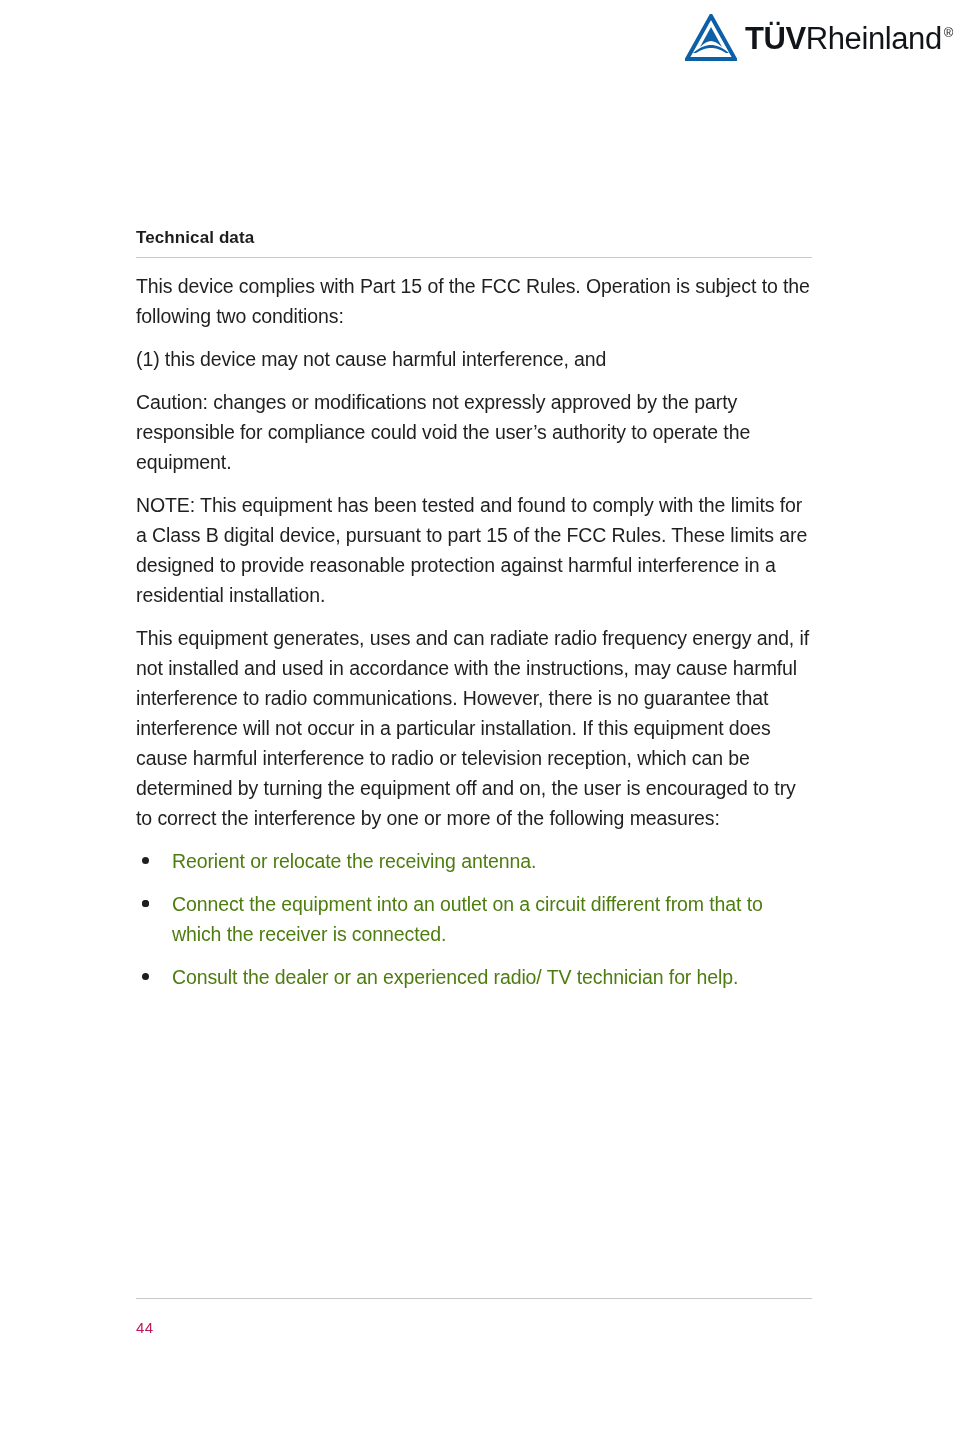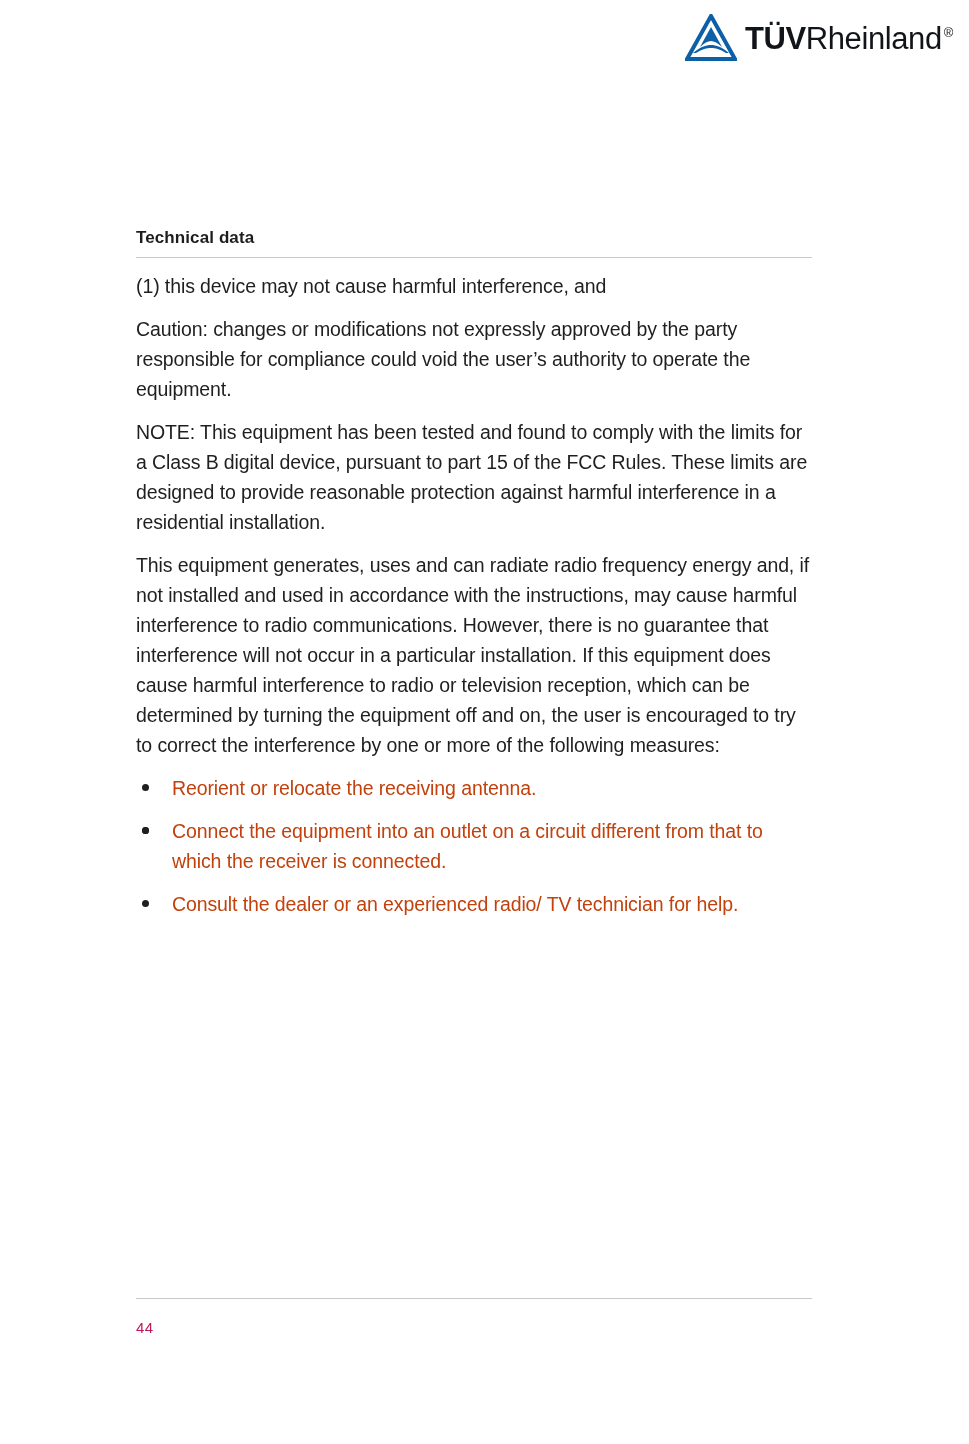--- a/index.html
+++ b/index.html
@@ -90,21 +90,21 @@
     list-style: none;
     margin: 4px 0 0 0;
     padding: 0;
   }
   ul.bullets li {
     position: relative;
     padding-left: 36px;
     margin-bottom: 13px;
     font-size: 19.5px;
     line-height: 30px;
-    color: #c2410c;
+    color: #4d7c0f;
     letter-spacing: -0.1px;
   }
   ul.bullets li .dot {
     position: absolute;
     left: 6px;
     top: 11px;
     width: 7px;
     height: 7px;
     border-radius: 50%;
     background: #1f1f1f;
@@ -141,20 +141,23 @@
   </div>
 </div>
 
 <div class="page">
 
   <div class="section-title">Technical data</div>
   <div class="rule"></div>
 
   <div class="content">
 
+    <p class="para">
+      <span>This device complies with Part 15 of the FCC Rules. Operation is subject to the following two conditions:</span>
+    </p>
 
     <p class="para">
       <span>(1) this device may not cause harmful interference, and</span>
     </p>
 
 
     <p class="para">
       <b>Caution</b><span>: changes or modifications not expressly approved by the party responsible for compliance could void the user’s authority to operate the equipment.</span>
     </p>
 

